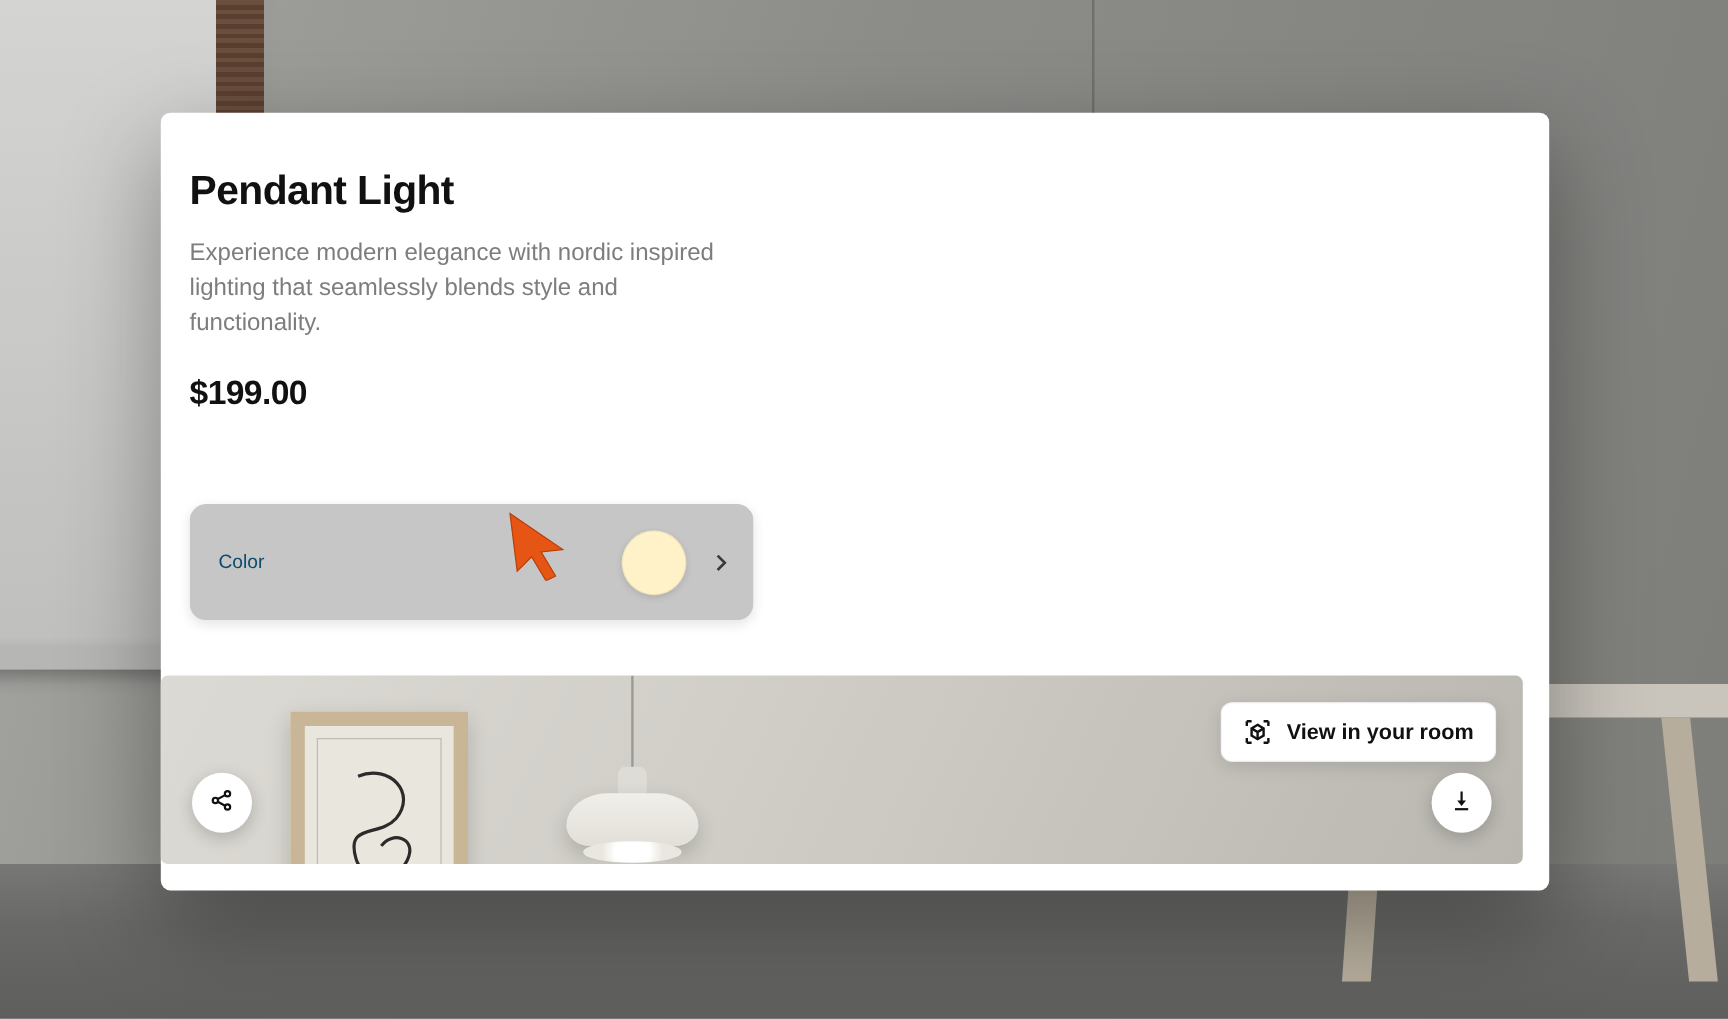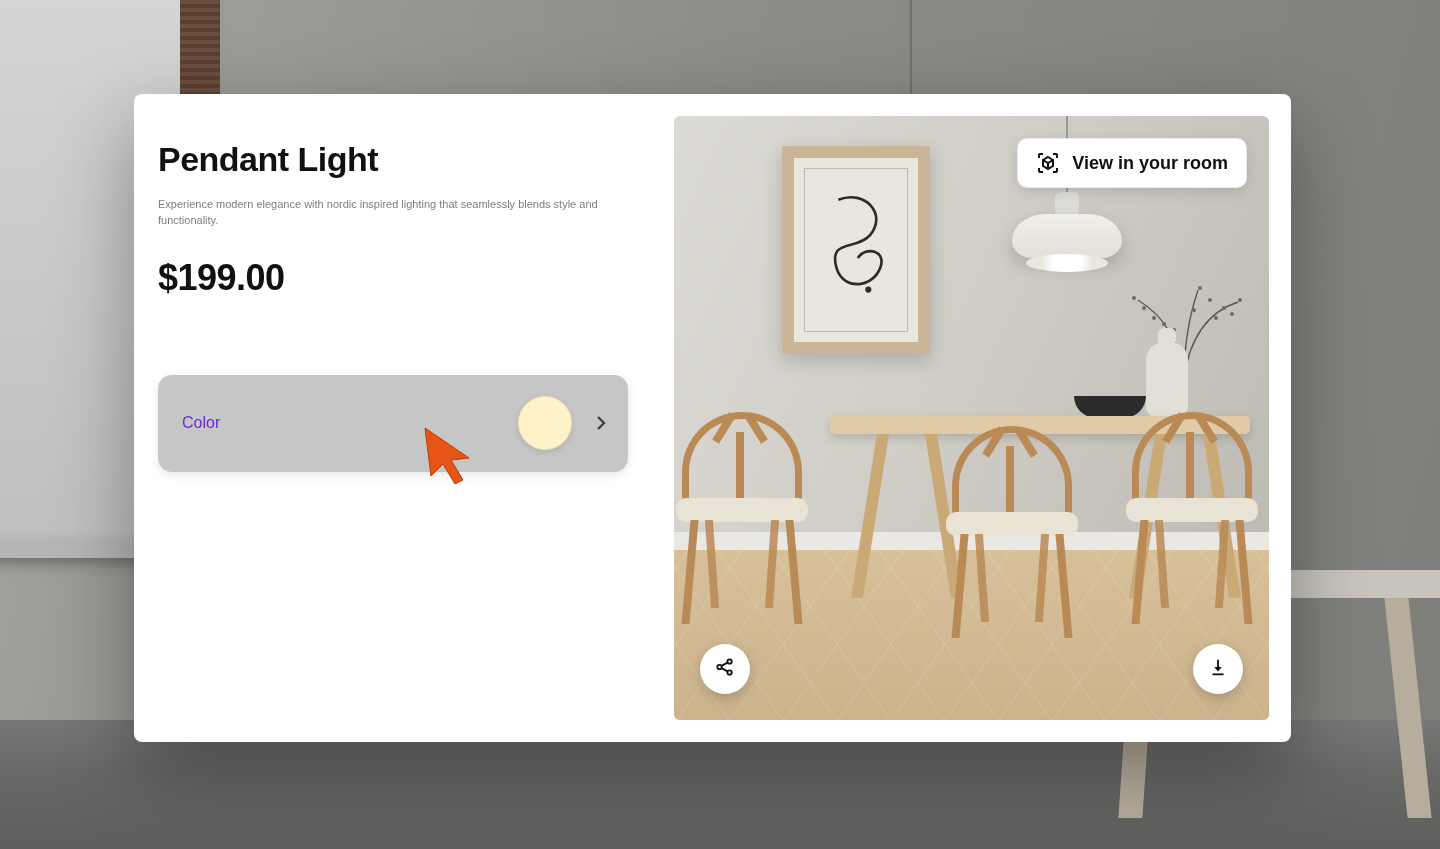--- a/index.html
+++ b/index.html
@@ -49,42 +49,43 @@
   
   
   .card {
     position: absolute;
     left: 134px; top: 94px;
     width: 1157px; height: 648px;
     background: #ffffff;
     border-radius: 8px;
     box-shadow: 0 28px 80px rgba(0,0,0,0.35);
     display: flex;
+    flex-direction: column;
   }
   
   .left-pane {
     width: 540px;
     padding: 46px 24px 24px 24px;
   }
   .product-title {
     font-size: 34px;
     font-weight: 600;
     letter-spacing: -0.5px;
     color:#111;
   }
   .product-desc {
     margin-top: 18px;
-    font-size: 11px;
+    font-size: 20px;
     line-height: 1.45;
     color: #7d7d7d;
     max-width: 440px;
   }
   .product-price {
     margin-top: 28px;
-    font-size: 36px;
+    font-size: 28px;
     font-weight: 700;
     letter-spacing: -0.5px;
     color:#111;
   }
   
   .option-list {
     margin-top: 76px;
     width: 470px;
     border-radius: 14px;
     overflow: hidden;
@@ -92,21 +93,21 @@
   }
   .option-row {
     display:flex; align-items:center;
     height: 97px;
     padding: 0 18px 0 24px;
     cursor:pointer;
   }
   .option-row.color { background:#c7c6c6; }
   .option-row.finish { background:#ecebeb; border-top:1px solid rgba(0,0,0,0.06); }
   .option-text { flex:1; }
-  .option-label { font-size:16px; color:#6d28d9; }
+  .option-label { font-size:16px; color:#0c4a6e; }
   .option-value { font-size:22px; font-weight:600; color:#111; margin-top:2px; }
   .swatch {
     width:54px; height:54px; border-radius:50%;
     margin-right:20px;
     box-shadow: inset 0 0 0 1px rgba(0,0,0,0.06), 0 2px 6px rgba(0,0,0,0.12);
   }
   .swatch.warm { background:#fff1c8; }
   .swatch.ash  { background:#fafafa; }
   .chev { width:18px; display:flex; justify-content:center; }
   .chev svg { width:10px; height:16px; stroke:#3a3a3a; stroke-width:2.2; fill:none; }

